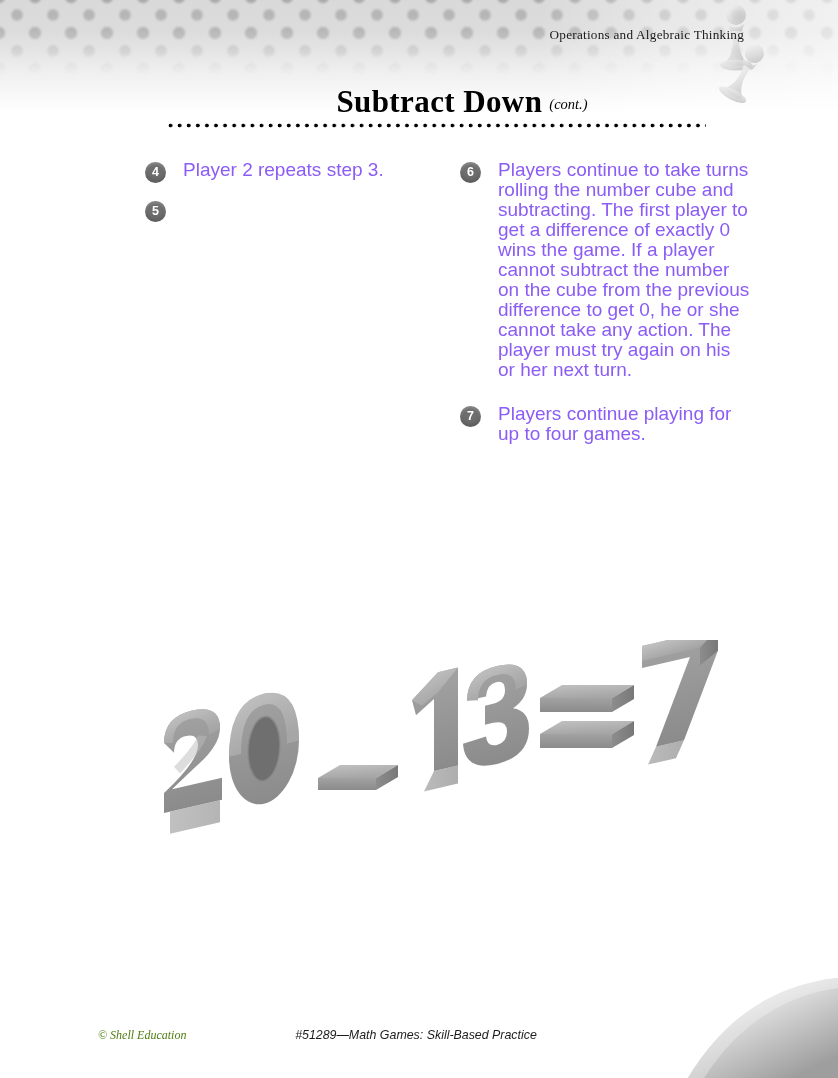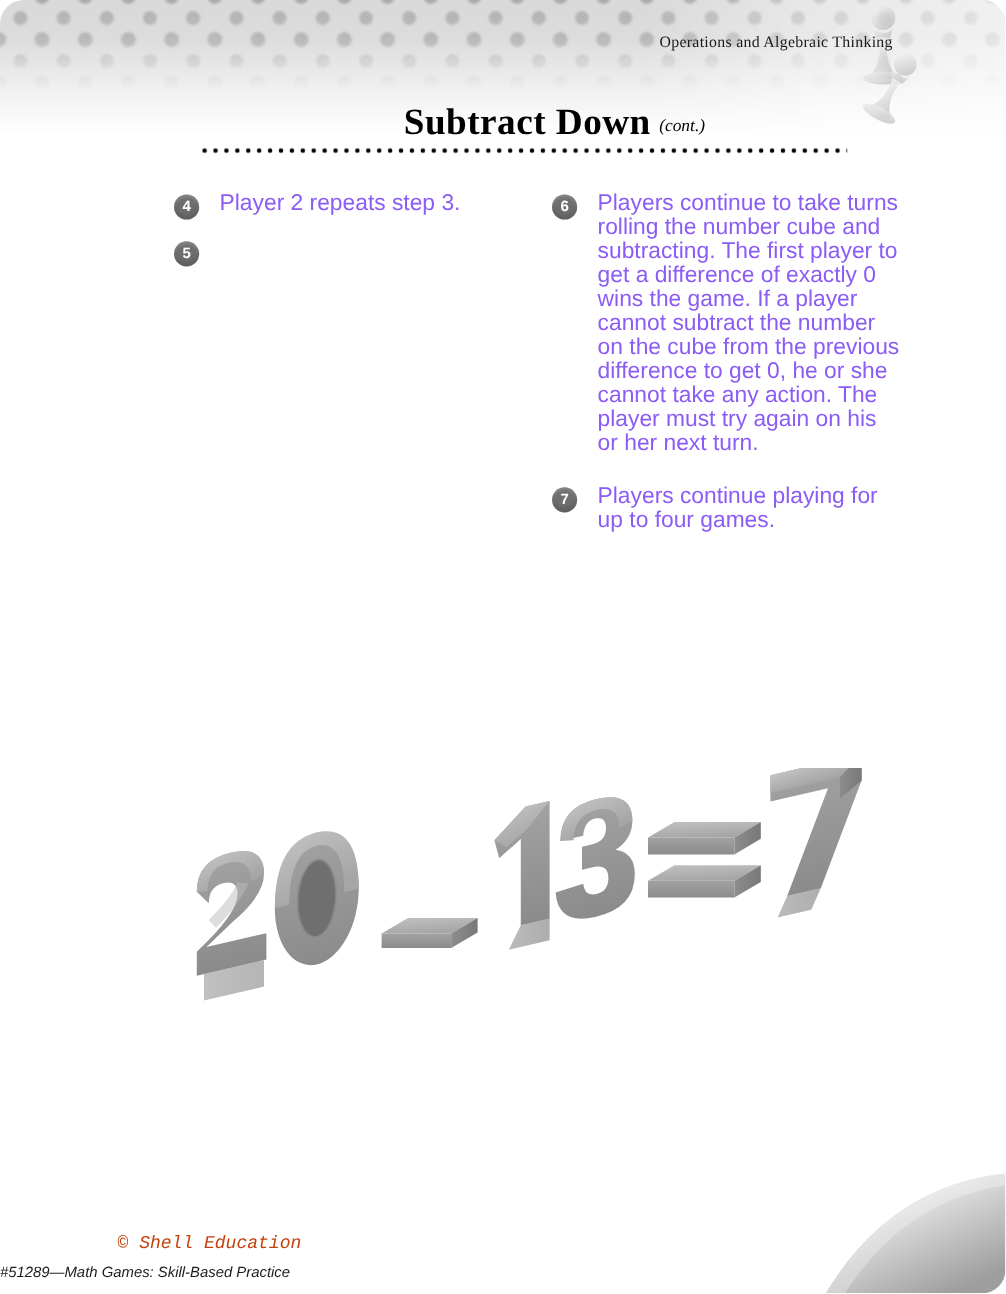--- a/index.html
+++ b/index.html
@@ -9,21 +9,20 @@
   }
   body {
     font-family: "Liberation Sans", sans-serif;
   }
   #page {
     position: relative;
     width: 838px;
     height: 1078px;
     background: #ffffff;
     overflow: hidden;
-    border-radius: 20px;
   }
 
   
   #header-band {
     position: absolute;
     left: 0; top: 0;
     width: 838px;
     height: 112px;
     overflow: hidden;
   }
@@ -165,36 +164,36 @@
   #footer {
     position: absolute;
     left: 0;
     top: 1026px;
     width: 838px;
     height: 26px;
   }
   #footer-left {
     position: absolute;
     left: 98px; top: 2px;
-    font-family: Liberation Mono, monospace;
+    font-family: Liberation Serif, serif;
     font-style: italic;
-    font-size: 15px;
-    color: #c2410c;
+    font-size: 12px;
+    color: #4d7c0f;
     white-space: nowrap;
   }
   #footer-center {
     position: absolute;
     left: 0; top: 2px;
     width: 832px;
+    text-align: center;
     font-family: "Liberation Sans", sans-serif;
     font-style: italic;
     font-size: 12.4px;
     color: #1c1c1c;
     white-space: nowrap;
-    margin-top: 25px;
   }
   #footer-page {
     position: absolute;
     right: 78px; top: -6px;
     font-family: "Liberation Serif", serif;
     font-weight: 700;
     font-size: 17px;
     color: #000000;
   }
   #corner-swoosh {

